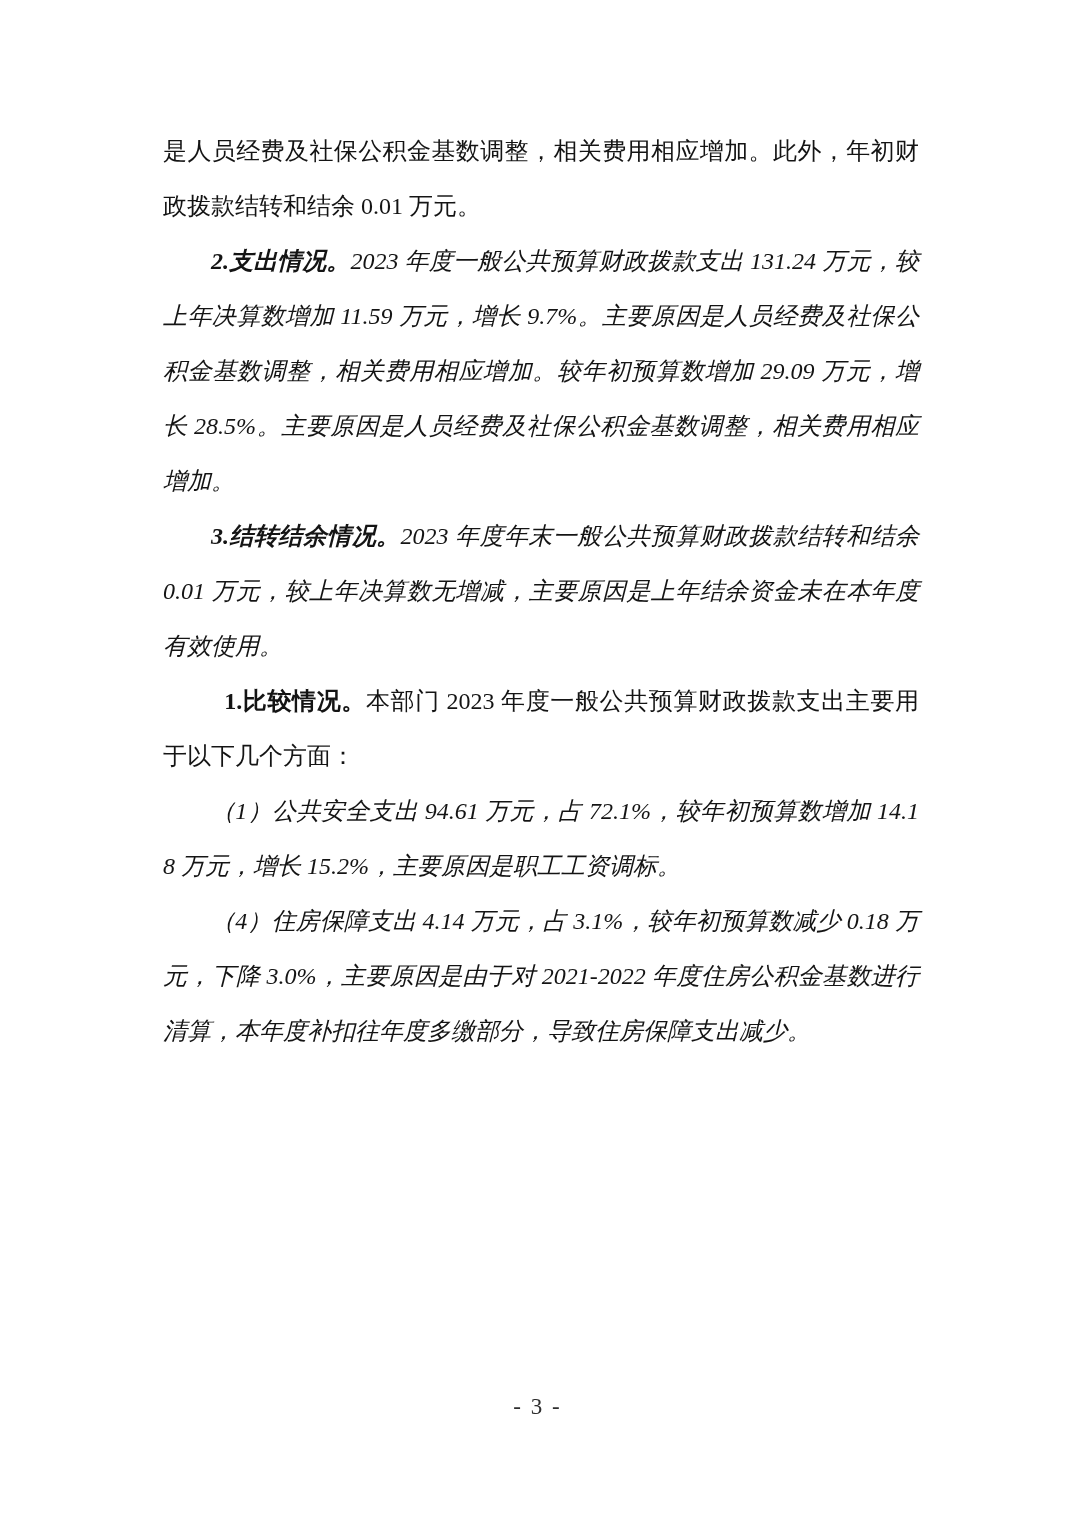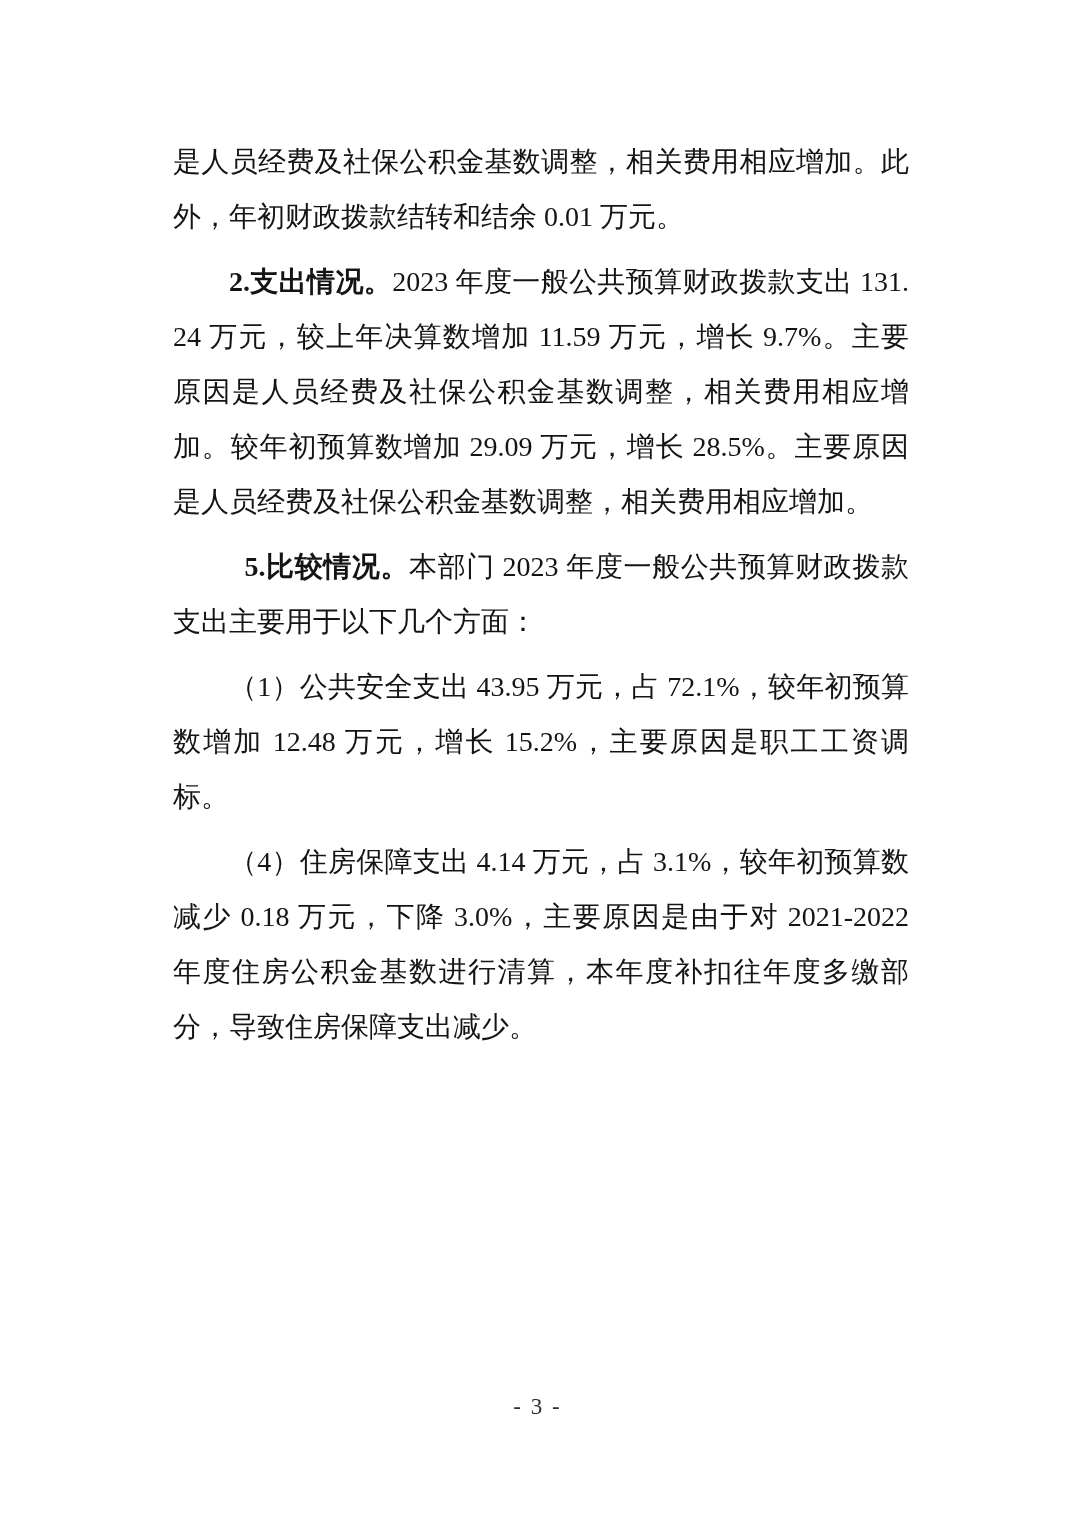--- a/index.html
+++ b/index.html
@@ -15,29 +15,30 @@
     color: #141414;
     overflow: hidden;
   }
   .page {
     position: absolute;
     left: 163px;
     top: 124px;
     width: 756px;
   }
   p.para {
-    margin: 10px;
-    font-size: 28px;
+    margin: 0;
+    font-size: 24px;
     line-height: 55px;
     text-align: justify;
     text-justify: inter-ideograph;
     word-break: break-all;
   }
   p.indent {
     text-indent: 2em;
+    font-style: italic;
   }
   p.indent-wide {
     text-indent: 2.55em;
   }
   .lead {
     font-weight: bold;
   }
   .page-number {
     position: absolute;
     left: 0;
@@ -52,24 +53,25 @@
 </style>
 </head>
 <body>
 
 <div class="page">
 
   <p class="para"><span>是人员经费及社保公积金基数调整，相关费用相应增加。此外，年初财政拨款结转和结余 0.01 万元。</span></p>
 
   <p class="para indent"><b class="lead">2.支出情况。</b><span>2023 年度一般公共预算财政拨款支出 131.24 万元，较上年决算数增加 11.59 万元，增长 9.7%。主要原因是人员经费及社保公积金基数调整，相关费用相应增加。较年初预算数增加 29.09 万元，增长 28.5%。主要原因是人员经费及社保公积金基数调整，相关费用相应增加。</span></p>
 
+  <p class="para indent"><b class="lead">3.结转结余情况。</b><span>2023 年度年末一般公共预算财政拨款结转和结余 0.01 万元，较上年决算数无增减，主要原因是上年结余资金未在本年度有效使用。</span></p>
 
-  <p class="para indent-wide"><b class="lead">5.比较情况。</b><span>本部门 2023 年度一般公共预算财政拨款支出主要用于以下几个方面：</span></p>
+  <p class="para indent-wide"><b class="lead">1.比较情况。</b><span>本部门 2023 年度一般公共预算财政拨款支出主要用于以下几个方面：</span></p>
 
-  <p class="para indent"><span>（1）公共安全支出 43.95 万元，占 72.1%，较年初预算数增加 12.48 万元，增长 15.2%，主要原因是职工工资调标。</span></p>
+  <p class="para indent"><span>（1）公共安全支出 94.61 万元，占 72.1%，较年初预算数增加 14.18 万元，增长 15.2%，主要原因是职工工资调标。</span></p>
 
 
 
   <p class="para indent"><span>（4）住房保障支出 4.14 万元，占 3.1%，较年初预算数减少 0.18 万元，下降 3.0%，主要原因是由于对 2021-2022 年度住房公积金基数进行清算，本年度补扣往年度多缴部分，导致住房保障支出减少。</span></p>
 
 </div>
 
 <div class="page-number">- 3 -</div>
 
 </body></html>

